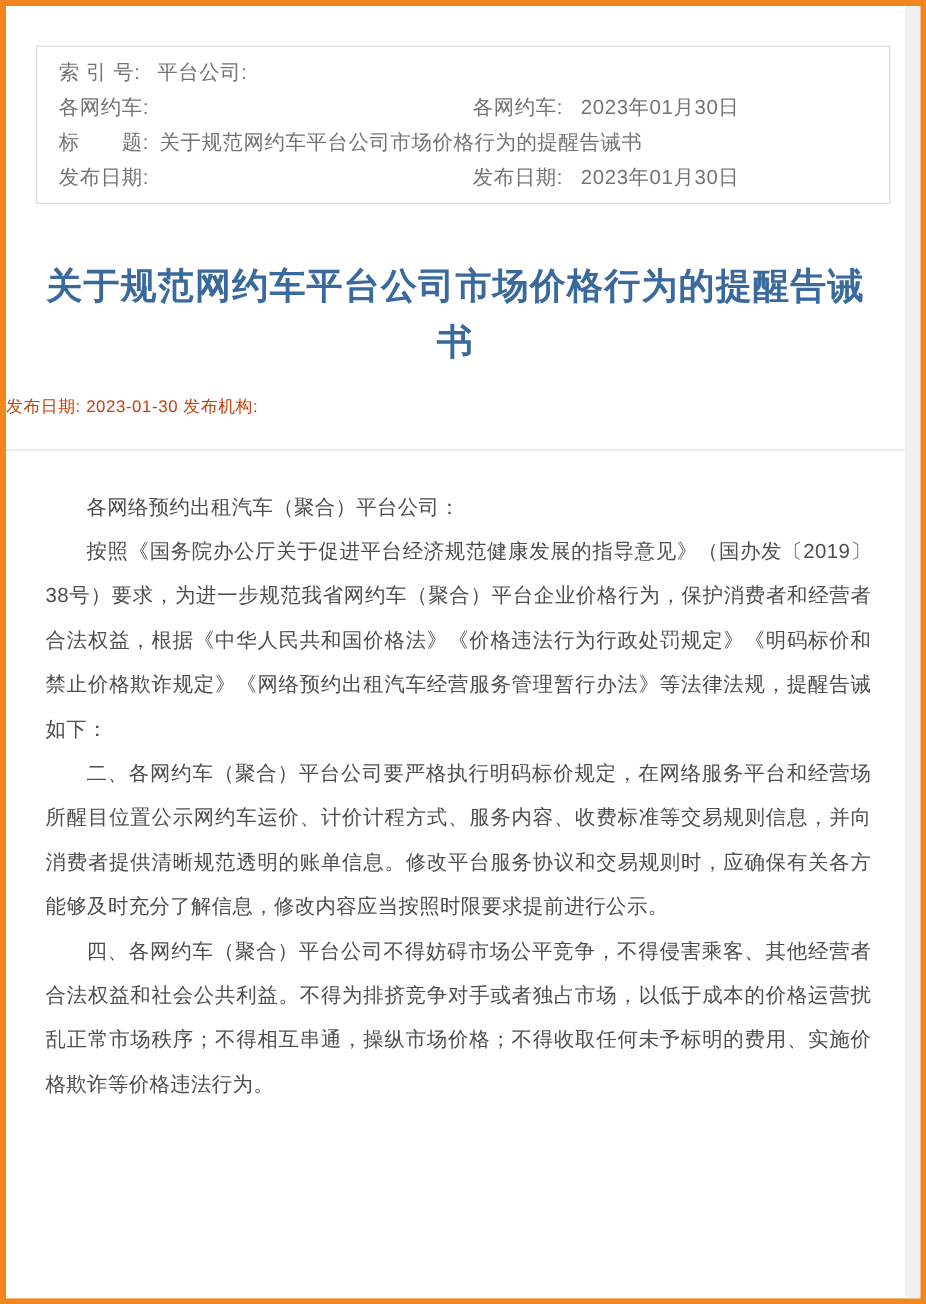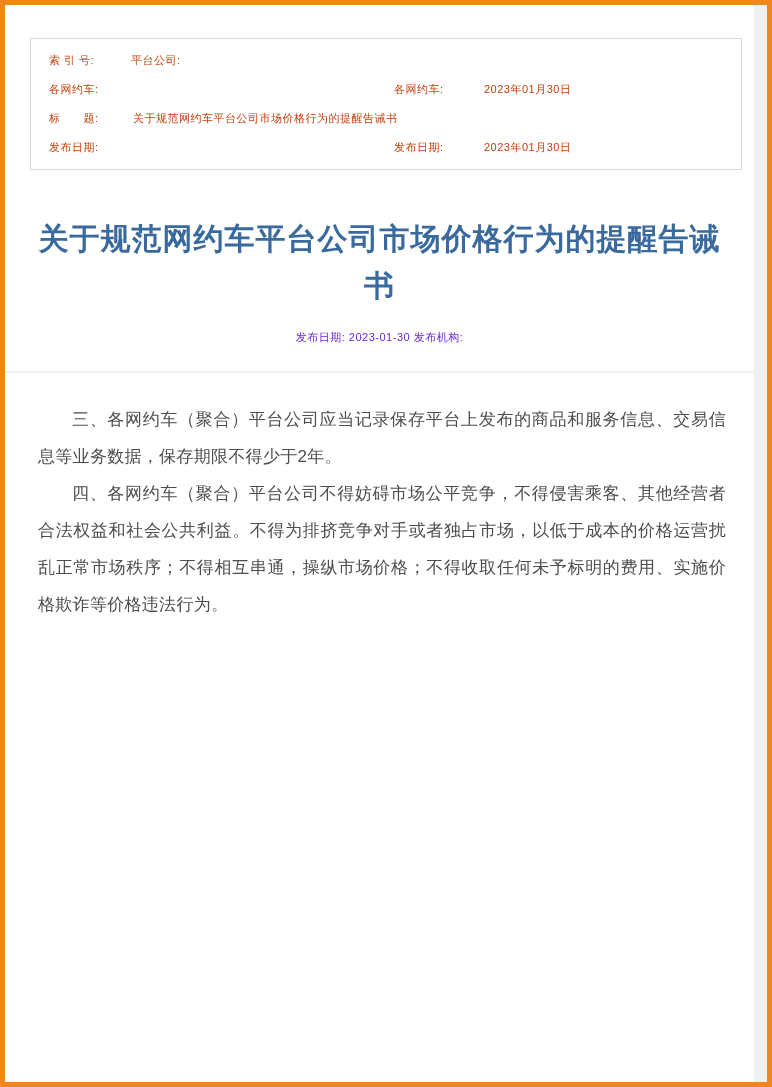--- a/index.html
+++ b/index.html
@@ -41,42 +41,42 @@
     margin: 33px 12px 0 25px;
     border: 1px solid var(--border-gray);
     padding: 7px 0 7px 18px;
     background: #fff;
   }
   .meta-row {
     display: grid;
     grid-template-columns: 82px 263px 88px 1fr;
     align-items: center;
     min-height: 29px;
-    font-size: 11px;
-    color: #c2410c;
+    font-size: 17px;
+    color: #737373;
     letter-spacing: 0.5px;
   }
   .meta-row.full-span .meta-value-1 { grid-column: 2 / 5; }
   .meta-label { white-space: pre; }
   .meta-value { padding-left: 2px; }
   
   .article-title {
     margin: 46px 22px 0 22px;
     text-align: center;
     font-size: 30px;
     line-height: 1.55;
     font-weight: bold;
     letter-spacing: 1px;
     color: var(--title-blue);
   }
   .publish-info {
     margin-top: 21px;
-    text-align: center;
-    font-size: 11px;
-    color: #6d28d9;
+    text-align: left;
+    font-size: 14px;
+    color: #c2410c;
     letter-spacing: 0.5px;
   }
   .divider {
     margin-top: 26px;
     border: none;
     border-top: 2px solid var(--divider-gray);
     width: 100%;
   }
   
   .article-body {
@@ -119,19 +119,21 @@
         <span class="meta-label">发布日期:</span>
         <span class="meta-value">2023年01月30日</span>
       </div>
     </div>
 
     <h1 class="article-title">关于规范网约车平台公司市场价格行为的提醒告诫书</h1>
     <div class="publish-info">发布日期: 2023-01-30 发布机构:</div>
     <hr class="divider">
 
     <div class="article-body">
-      <p>三、各网约车（聚合）平台公司应当记录保存平台上发布的商品和服务信息、交易信息等业务数据，保存期限不得少于2年。</p>
+      <p>各网络预约出租汽车（聚合）平台公司：</p>
+      <p>按照《国务院办公厅关于促进平台经济规范健康发展的指导意见》（国办发〔2019〕38号）要求，为进一步规范我省网约车（聚合）平台企业价格行为，保护消费者和经营者合法权益，根据《中华人民共和国价格法》《价格违法行为行政处罚规定》《明码标价和禁止价格欺诈规定》《网络预约出租汽车经营服务管理暂行办法》等法律法规，提醒告诫如下：</p>
+      <p>二、各网约车（聚合）平台公司要严格执行明码标价规定，在网络服务平台和经营场所醒目位置公示网约车运价、计价计程方式、服务内容、收费标准等交易规则信息，并向消费者提供清晰规范透明的账单信息。修改平台服务协议和交易规则时，应确保有关各方能够及时充分了解信息，修改内容应当按照时限要求提前进行公示。</p>
       <p>四、各网约车（聚合）平台公司不得妨碍市场公平竞争，不得侵害乘客、其他经营者合法权益和社会公共利益。不得为排挤竞争对手或者独占市场，以低于成本的价格运营扰乱正常市场秩序；不得相互串通，操纵市场价格；不得收取任何未予标明的费用、实施价格欺诈等价格违法行为。</p>
 
     </div>
 
   </div>
 </div>
 
 </body></html>

